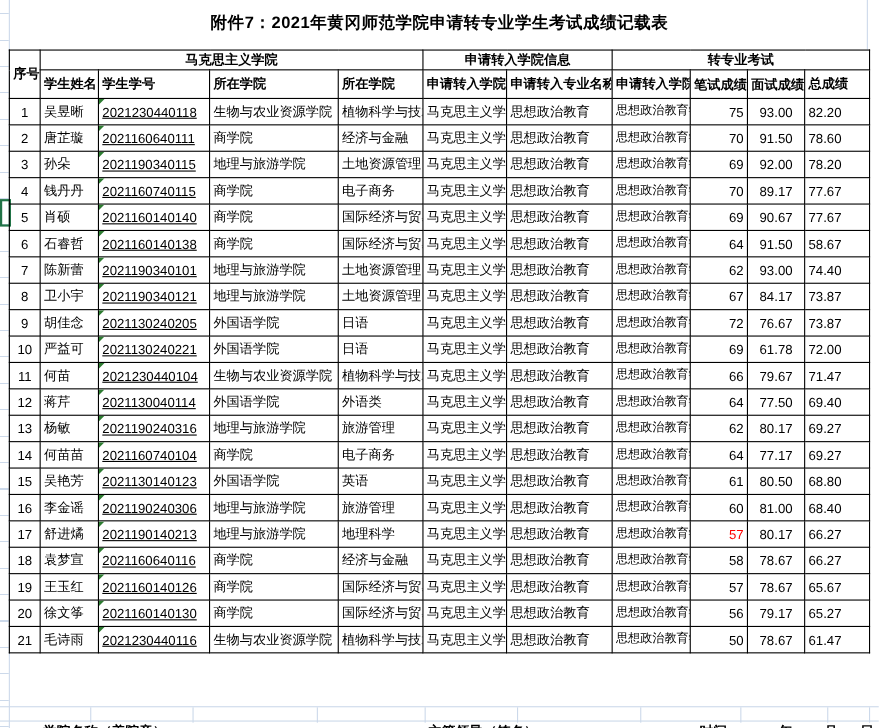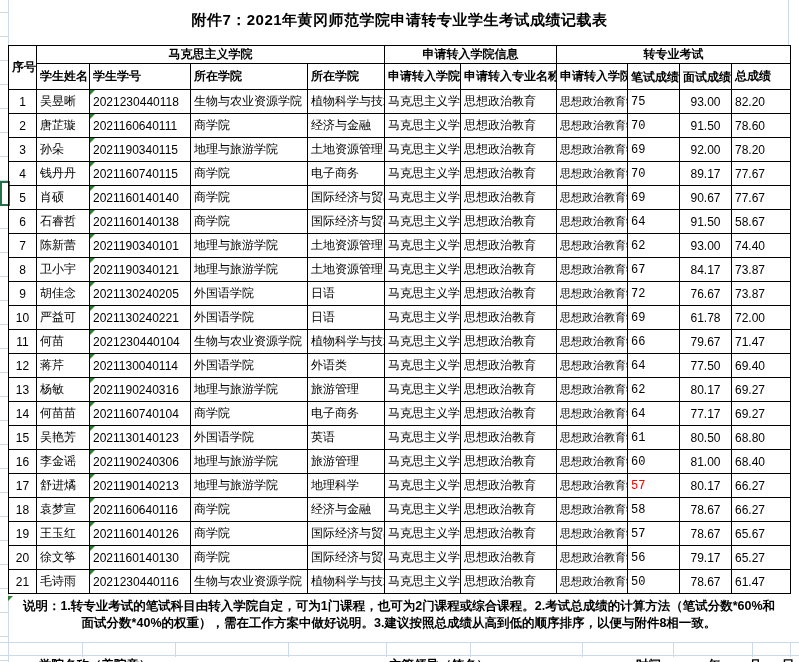--- a/index.html
+++ b/index.html
@@ -22,23 +22,23 @@
   .gh { height:16px; text-align:center; }
   .sh { height:26px; text-align:left; }
   .sh-center { text-align:center; }
   .sh-wrap { white-space:pre-line; line-height:12px; padding:0 2px; }
   .sh-course { white-space:normal; line-height:13px; word-break:break-all; }
   .sh-tight { padding:0 1px; }
   .corner { text-align:left; vertical-align:middle; font-weight:bold; }
 
   table.score tbody td { height:24px; vertical-align:middle; }
   .c-seq { text-align:center; }
-  .c-id { position:relative; }
+  .c-id { position:relative;text-decoration:underline; }
   .c-course { font-size:11px; line-height:11px; white-space:normal; word-break:break-all; padding:1px 1px; }
-  .c-written { text-align:left;font-family:Liberation Mono, monospace; }
+  .c-written { text-align:right; }
   .c-interview { text-align:center; padding-right:5px; }
   .c-total { text-align:left; padding-right:7px; }
   .red { color:#ff0000; }
   .tri { position:absolute; left:0; top:0; width:0; height:0; border-top:5px solid #2e7d32; border-right:5px solid transparent; }
 
   .notes { position:absolute; left:8px; top:596px; width:782px; padding:2px 14px 0 14px; text-align:center;
     font-size:12.5px; line-height:17px; font-weight:bold; }
   .notes-tri { position:absolute; left:0; top:0; width:0; height:0; border-top:5px solid #2e7d32; border-right:5px solid transparent; }
 
   .bottom-grid { position:absolute; left:0; top:642px; width:799px; height:14px; border-top:1px solid #ccd9ea; border-bottom:1px solid #ccd9ea; }
@@ -370,24 +370,20 @@
           <td class="c-to_college">马克思主义学院</td>
           <td class="c-to_major">思想政治教育</td>
           <td class="c-course">思想政治教育学科知识综合</td>
           <td class="c-written">50</td>
           <td class="c-interview">78.67</td>
           <td class="c-total">61.47</td>
         </tr>
       </tbody>
   </table>
 
-  <div class="notes">
-    <span class="notes-tri"></span>
-    <span>说明：1.转专业考试的笔试科目由转入学院自定，可为1门课程，也可为2门课程或综合课程。2.考试总成绩的计算方法（笔试分数*60%和面试分数*40%的权重），需在工作方案中做好说明。3.建议按照总成绩从高到低的顺序排序，以便与附件8相一致。</span>
-  </div>
 
   <div class="bottom-grid">
     <i style="left:82px"></i>
       <i style="left:175px"></i>
       <i style="left:288px"></i>
       <i style="left:386px"></i>
     <i style="left:470px"></i>
       <i style="left:582px"></i>
       <i style="left:673px"></i>
       <i style="left:752px"></i>

